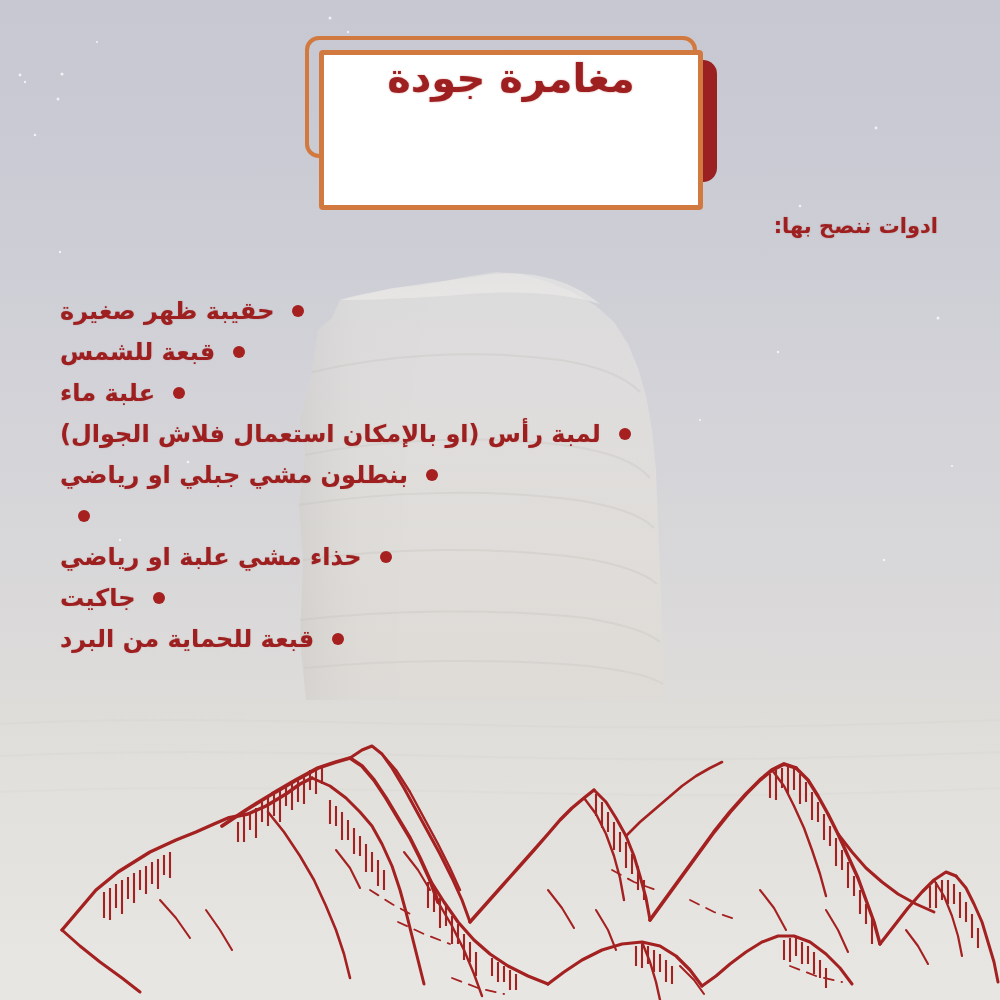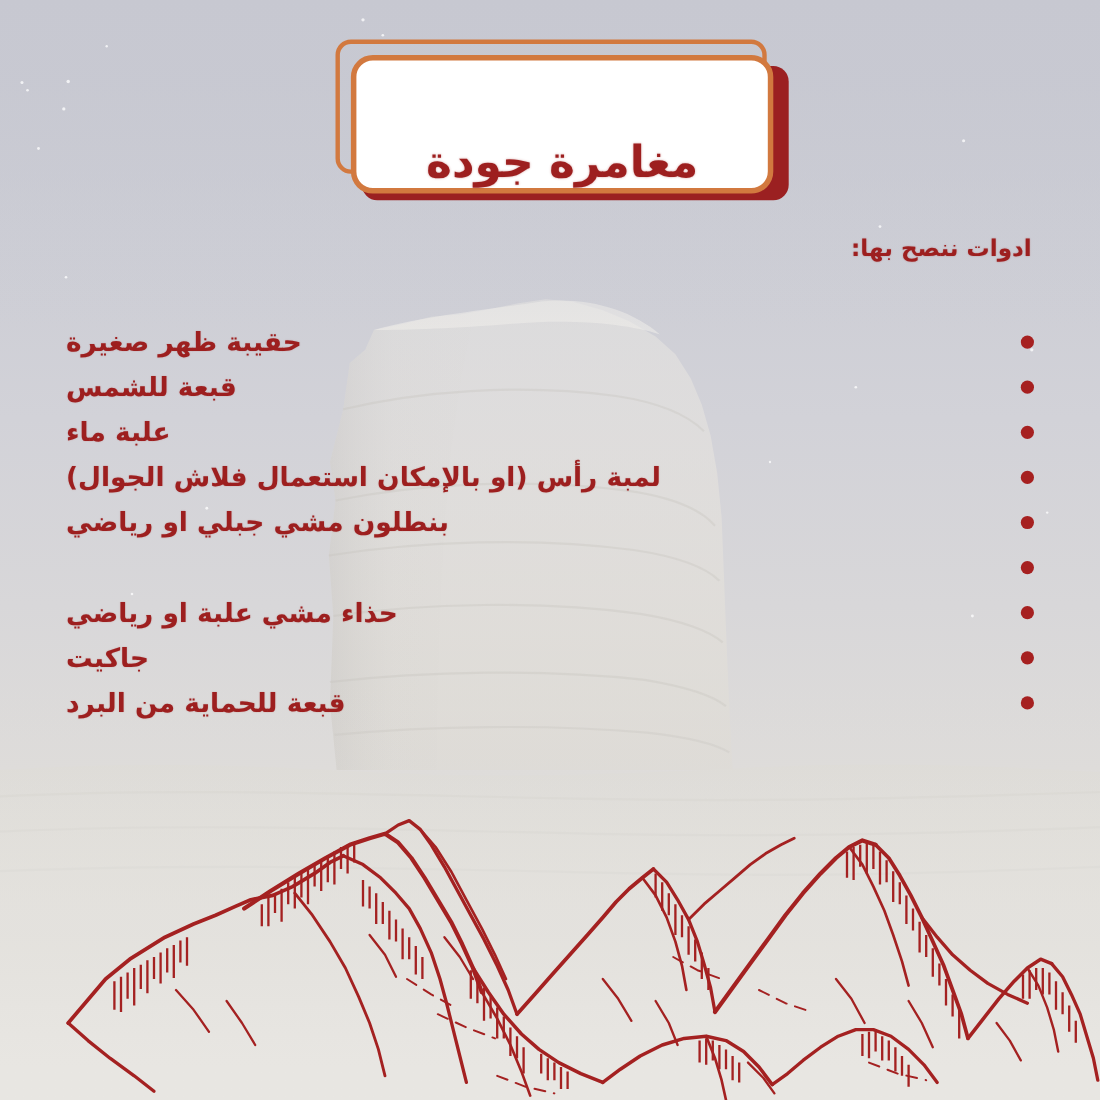--- a/index.html
+++ b/index.html
@@ -72,27 +72,27 @@
   .title-shadow {
     position: absolute;
     left: 24px; top: 24px;
     width: 388px; height: 122px;
     background: #9b2021;
     border-radius: 14px;
   }
   .title-card {
     position: absolute;
     left: 14px; top: 14px;
-    width: 384px; height: 126px;
+    width: 384px; height: 160px;
     background: #ffffff;
     border: 5px solid #d2793f;
-    border-radius: 20px;
+    border-radius: 4px;
     box-sizing: border-box;
     display: flex;
-    align-items: flex-end;
+    align-items: flex-start;
     justify-content: center;
   }
   .title-text {
     direction: rtl;
     unicode-bidi: bidi-override;
     color: #9d1f1f;
     font-size: 40px;
     font-weight: bold;
     letter-spacing: 0.5px;
     text-shadow: 0 0 2px rgba(157,31,31,0.45);
@@ -120,21 +120,21 @@
 
   .tool-list {
     list-style: none;
     margin: 0;
     padding: 0;
   }
   .tool-item {
     display: flex;
     flex-direction: row;
     align-items: center;
-    justify-content: space-between;
+    justify-content: flex-end;
     height: 41px;
     color: #9d1f1f;
     font-size: 24px;
     font-weight: bold;
     white-space: nowrap;
     text-shadow: 0 0 1.2px rgba(157,31,31,0.35);
   }
   .bullet {
     flex: 0 0 auto;
     width: 12px;

